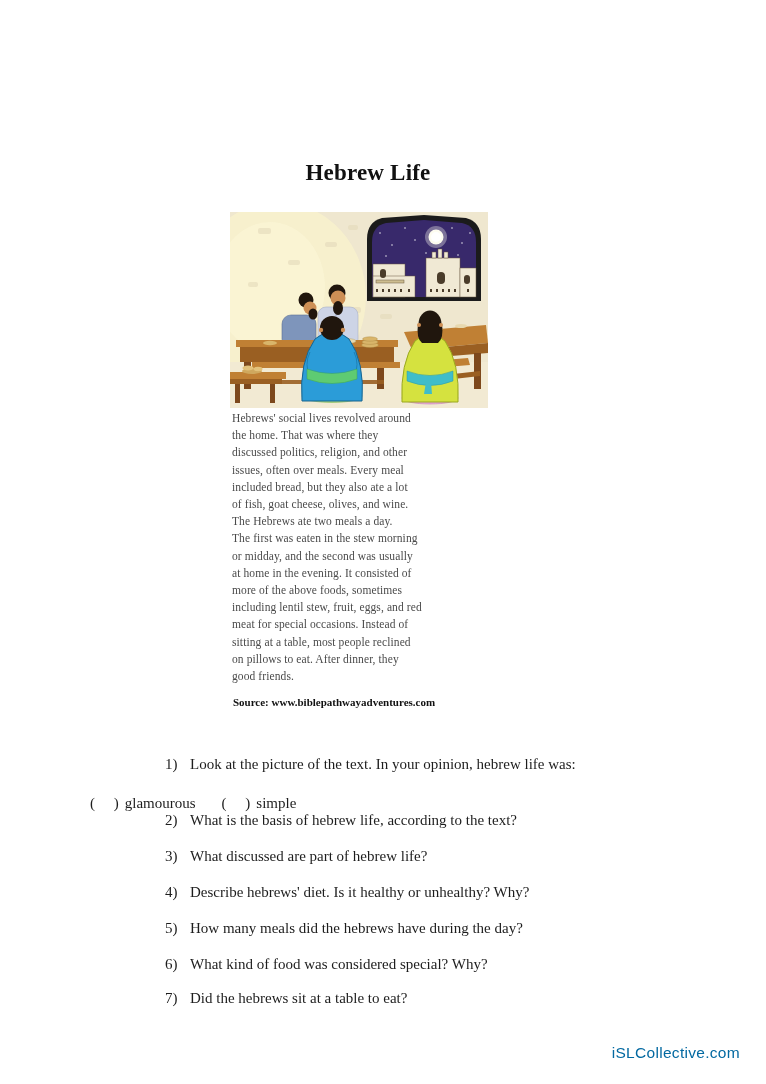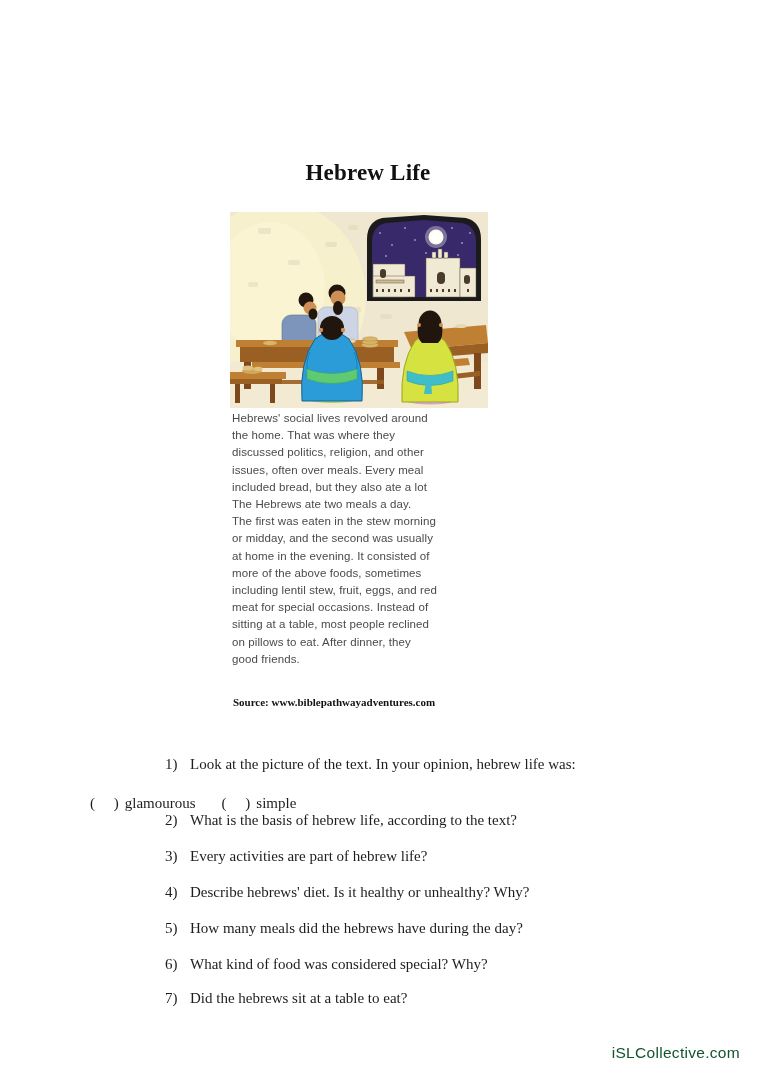--- a/index.html
+++ b/index.html
@@ -16,41 +16,41 @@
     text-align:center;
     font-size:23px;font-weight:bold;color:#111;
     letter-spacing:.2px;
   }
   .figure{
     position:absolute;left:230px;top:212px;width:258px;height:196px;
   }
   .figure svg{display:block;}
   .passage{
     position:absolute;left:232px;top:410px;width:266px;
-    font-family:Liberation Sans, sans-serif;
+    font-family:Liberation Serif, serif;
     font-size:11.5px;line-height:17.2px;
     color:#4a4a4a;letter-spacing:.1px;
     white-space:nowrap;
   }
   .source{
     position:absolute;left:205px;top:696px;width:258px;
     text-align:center;
     font-size:11px;font-weight:bold;color:#111;
   }
   .q-row{position:absolute;left:0;width:766px;height:20px;font-size:15px;color:#1d1d1d;}
   .q-num{position:absolute;left:165px;white-space:pre;}
   .q-text{position:absolute;left:190px;white-space:pre;}
   .q-options{position:absolute;left:75px;top:778px;font-size:15px;color:#1d1d1d;white-space:pre;}
   .bracket{white-space:pre;}
   .opt-label{margin-left:6px;}
   .opt-gap{margin-left:26px;}
   .watermark{
     position:absolute;right:26px;top:1044px;
     font-family:"Liberation Sans", sans-serif;
-    font-size:15.5px;color:#14532d;letter-spacing:.3px;
+    font-size:15.5px;color:#0369a1;letter-spacing:.3px;
   }
 </style>
 </head>
 <body>
 
 <div class="page">
 
   <div class="title">Hebrew Life</div>
 
   <div class="figure">
@@ -194,20 +194,21 @@
       </g>
     </svg>
   </div>
 
   <div class="passage">
     <div>Hebrews' social lives revolved around</div>
     <div>the home. That was where they</div>
     <div>discussed politics, religion, and other</div>
     <div>issues, often over meals. Every meal</div>
     <div>included bread, but they also ate a lot</div>
+    <div>of fish, goat cheese, olives, and wine.</div>
     <div>The Hebrews ate two meals a day.</div>
     <div>The first was eaten in the stew morning</div>
     <div>or midday, and the second was usually</div>
     <div>at home in the evening. It consisted of</div>
     <div>more of the above foods, sometimes</div>
     <div>including lentil stew, fruit, eggs, and red</div>
     <div>meat for special occasions. Instead of</div>
     <div>sitting at a table, most people reclined</div>
     <div>on pillows to eat. After dinner, they</div>
     <div>good friends.</div>
@@ -222,21 +223,21 @@
   <div class="q-options">
     <span class="bracket">(     )</span><span class="opt-label">glamourous</span><span class="bracket opt-gap">(     )</span><span class="opt-label">simple</span>
   </div>
 
   <div class="q-row" style="top:812px;">
     <span class="q-num">2)</span>
     <span class="q-text">What is the basis of hebrew life, according to the text?</span>
   </div>
   <div class="q-row" style="top:848px;">
     <span class="q-num">3)</span>
-    <span class="q-text">Every activities are part of hebrew life?</span>
+    <span class="q-text">What discussed are part of hebrew life?</span>
   </div>
   <div class="q-row" style="top:884px;">
     <span class="q-num">4)</span>
     <span class="q-text">Describe hebrews' diet. Is it healthy or unhealthy? Why?</span>
   </div>
   <div class="q-row" style="top:920px;">
     <span class="q-num">5)</span>
     <span class="q-text">How many meals did the hebrews have during the day?</span>
   </div>
   <div class="q-row" style="top:956px;">

